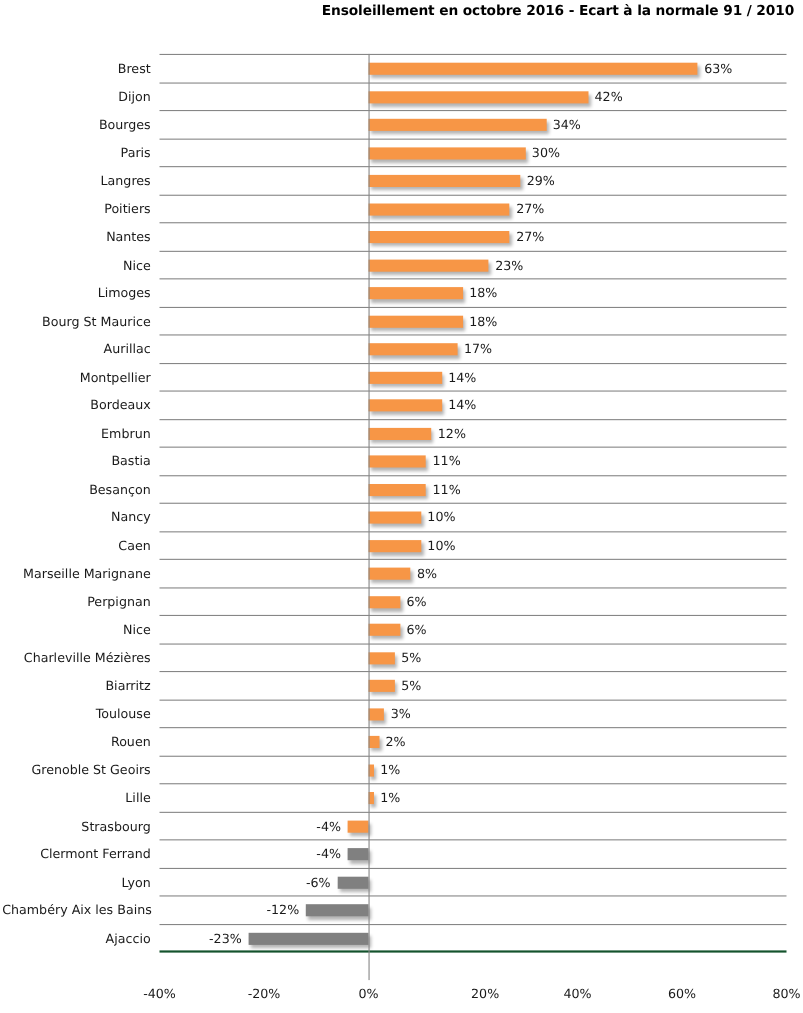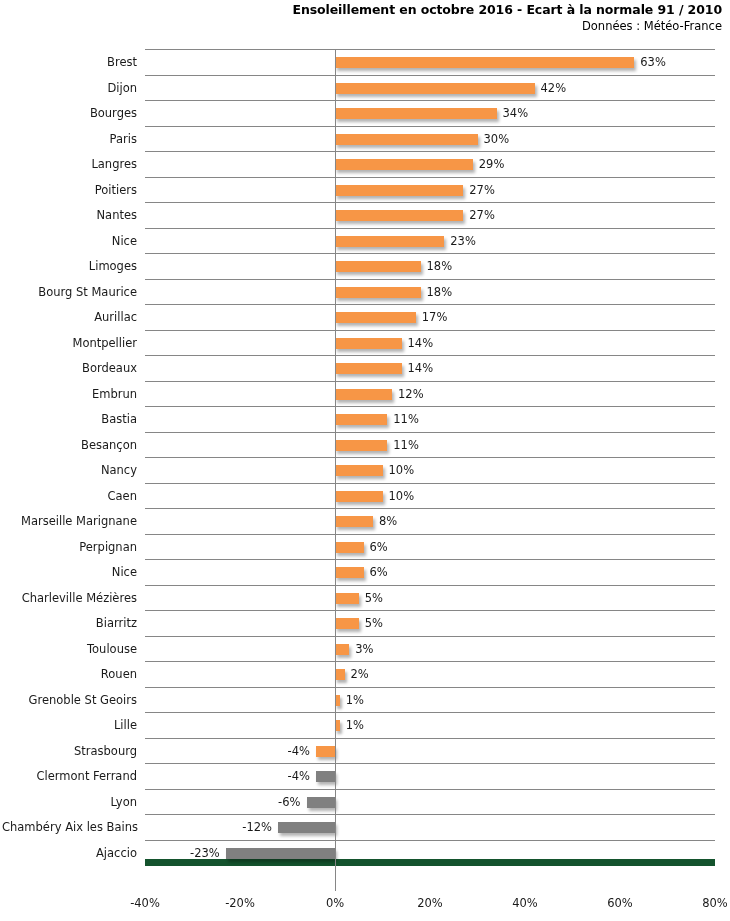--- a/index.html
+++ b/index.html
@@ -56,21 +56,21 @@
     height: 842px;
   }
 
   .row {
     position: relative;
     height: 25.52px;
     box-sizing: border-box;
     border-top: 1px solid #868686;
   }
   .row.last {
-    border-bottom: 7px solid #14532d;
+    border-bottom: 2px solid #14532d;
   }
 
   
   .cat-label {
     position: absolute;
     right: 100%;
     top: 0;
     width: 135px;
     margin-right: 8px;
     line-height: 25.52px;
@@ -137,21 +137,20 @@
     transform: translateX(-50%);
     white-space: nowrap;
     color: #1a1a1a;
   }
 </style>
 </head>
 <body>
 
 <div id="title-block">
   <div id="chart-title">Ensoleillement en octobre 2016 - Ecart à la normale 91 / 2010</div>
-  <div id="chart-subtitle">Données : Météo-France</div>
 </div>
 
 <div id="chart-area">
   <div id="plot">
     <div id="zero-line" style="left: 190px;"></div>
   <div class="row">
         <div class="cat-label">Brest</div>
         <div class="bar pos" style="width: 299.25px; left: 190px; background: rgb(247, 150, 70);"></div>
         <div class="val-label right" style="left: 489.25px;">63%</div>
       </div>
@@ -310,17 +309,17 @@
         <div class="bar neg" style="width: 109.25px; left: 80.75px; background: rgb(128, 128, 128);"></div>
         <div class="val-label left" style="left: 80.75px;">-23%</div>
       </div>
     </div>
 </div>
 
 <div id="xaxis">
     <div class="xtick" style="left: 0px;">-40%</div>
     <div class="xtick" style="left: 95px;">-20%</div>
     <div class="xtick" style="left: 190px;">0%</div>
-    <div class="xtick" style="left: 285px;">20%</div>
+    <div class="xtick" style="left: 296px;">20%</div>
     <div class="xtick" style="left: 380px;">40%</div>
     <div class="xtick" style="left: 475px;">60%</div>
     <div class="xtick" style="left: 570px;">80%</div>
   </div>
 
 </body></html>

